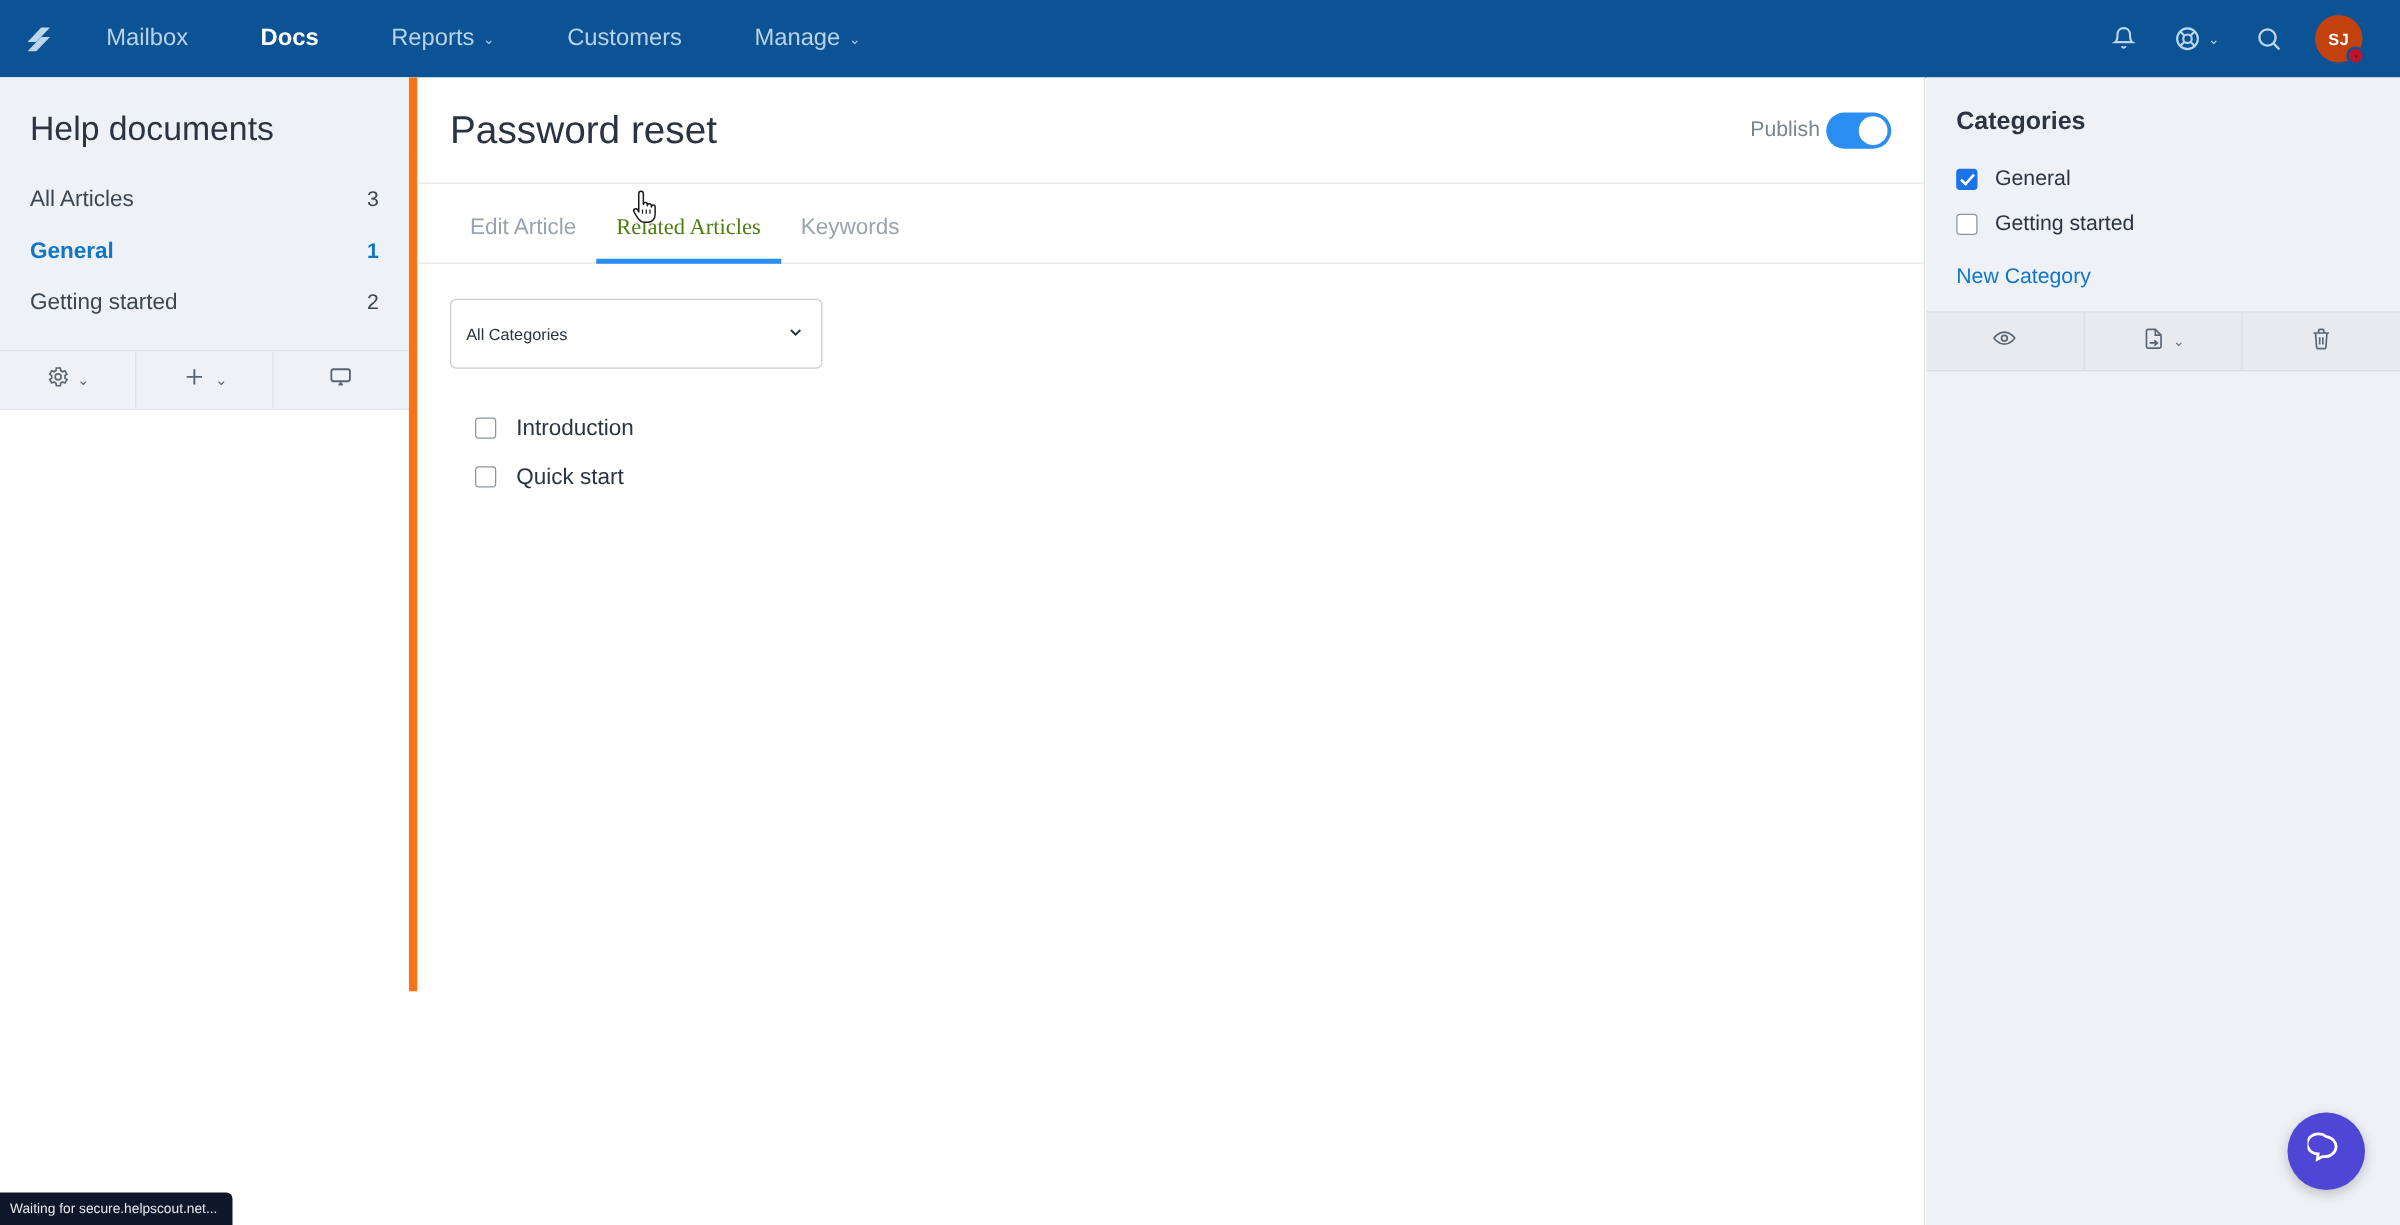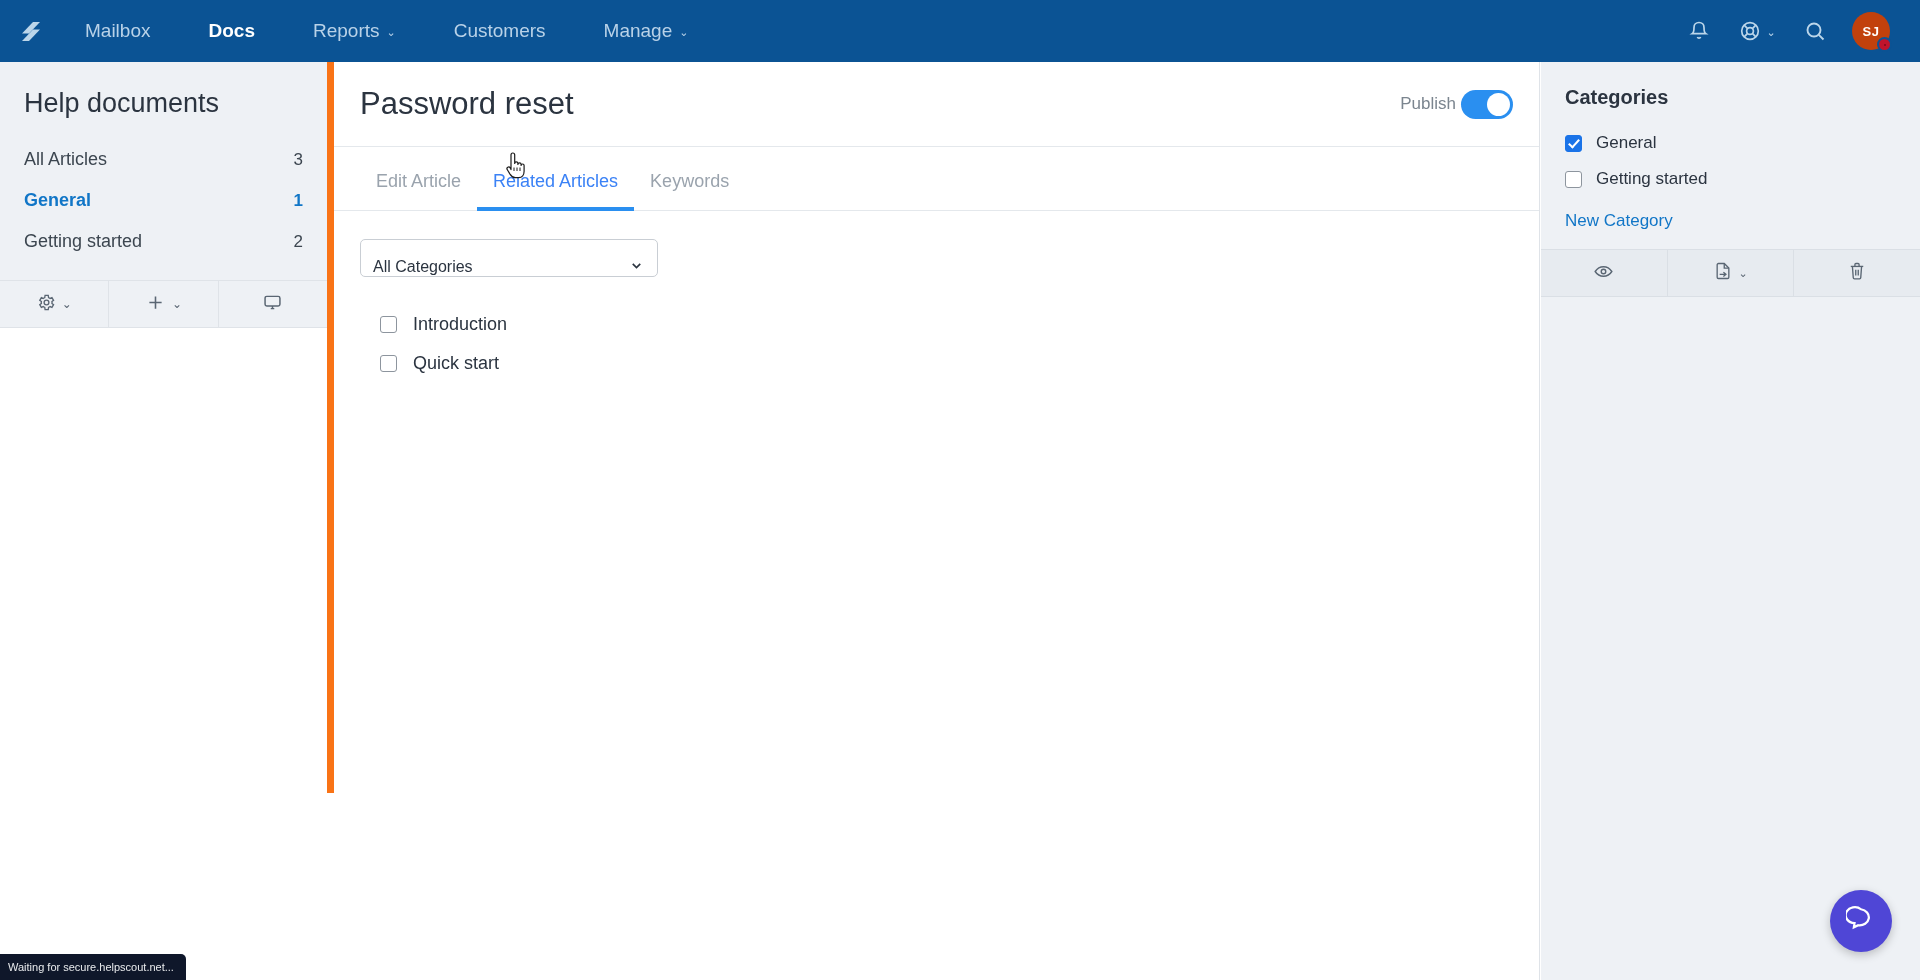--- a/index.html
+++ b/index.html
@@ -114,31 +114,31 @@
   }
   .tabs {
     height: 64px; display: flex; align-items: flex-end;
     padding-left: 26px; border-bottom: 1px solid #e4e8ec;
     position: relative;
   }
   .tab {
     font-size: 18px; color: #9aa3ad; cursor: pointer;
     padding: 0 16px 18px 16px; position: relative;
   }
-  .tab.active { color: #3b82f6; }
+  .tab.active { color: #4d7c0f; font-family: Liberation Serif, serif; }
   .tab.active::after {
     content:''; position: absolute; left: 0; right: 0; bottom: -1px;
     height: 4px; background: #2a8ff0;
   }
   .content { padding: 28px 26px; }
   .select-box {
-    width: 298px; height: 38px;
+    width: 298px; height: 56px;
     border: 1px solid #c9ced4; border-radius: 5px;
-    background: #ffffff; color: #2b3440; font-size: 16px;
-    display: flex; align-items: flex-end; padding: 0 12px;
+    background: #ffffff; color: #2b3440; font-size: 13px;
+    display: flex; align-items: center; padding: 0 12px;
     cursor: pointer; position: relative;
   }
   .select-caret { position: absolute; right: 13px; font-size: 14px; color: #2b3440; }
   .check-list { margin-top: 28px; }
   .check-row {
     display: flex; align-items: center; gap: 16px;
     padding: 9px 0 9px 20px; font-size: 18px; color: #2b3440;
     cursor: pointer;
   }
   .cbox {

